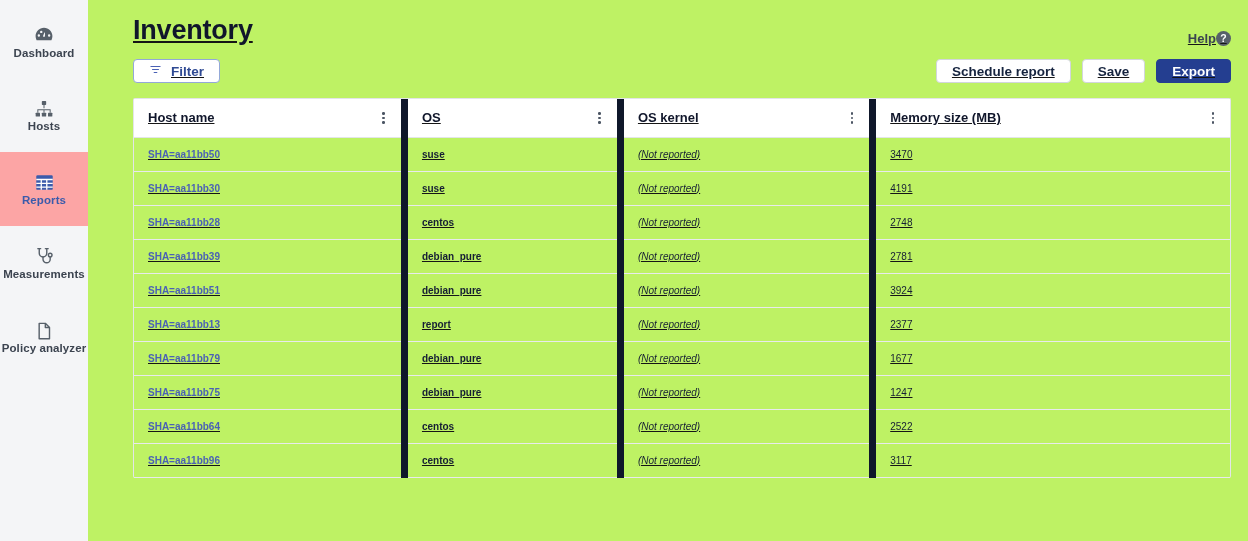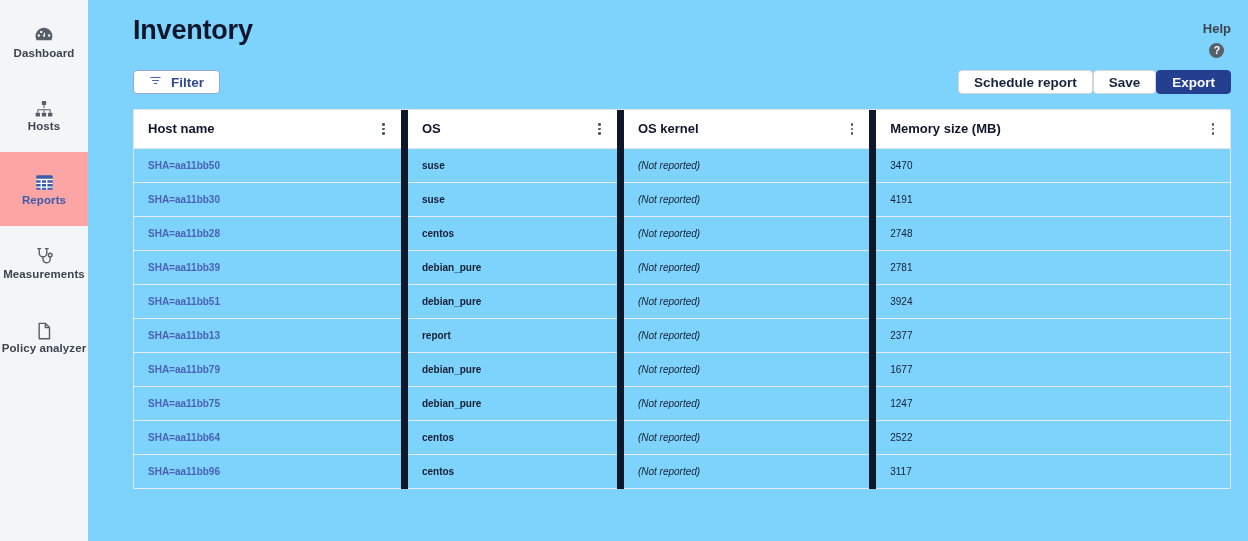--- a/index.html
+++ b/index.html
@@ -54,49 +54,48 @@
   }
   .nav-item.active {
     background: #fca5a5;
   }
   .nav-item.active .nav-icon { color: #3b5bab; }
   .nav-item.active .nav-label { color: #3b5bab; }
 
   
   .main {
     flex: 1 1 auto;
-    background: #7dd3fc;
+    background: #bef264;
     position: relative;
     padding: 0 17px 0 45px;
     box-sizing: border-box;
+    text-decoration: underline;
   }
   .topbar {
     display: flex;
     align-items: flex-start;
     justify-content: space-between;
     padding-top: 13px;
   }
   .page-title {
     font-size: 27px;
     font-weight: 700;
     color: #10162b;
     letter-spacing: -0.2px;
     margin: 0;
     line-height: 34px;
   }
   .help {
     display: flex;
     align-items: center;
-    gap: 7px;
-    margin-top: 8px;
+    margin-top: 18px;
     cursor: pointer;
     font-size: 13px;
     font-weight: 600;
     color: #3c4450;
-    flex-direction: column;
   }
   .help-badge {
     width: 15px; height: 15px;
     border-radius: 50%;
     background: #57606a;
     color: #ffffff;
     font-size: 10.5px;
     font-weight: 700;
     display: flex;
     align-items: center;
@@ -136,20 +135,21 @@
     color: #16243f;
   }
   .btn-primary {
     border: 1px solid #243e90;
     background: #243e90;
     color: #ffffff;
   }
   .right-actions {
     display: flex;
     align-items: center;
+    gap: 11px;
   }
 
   
   .table-wrap {
     margin-top: 15px;
     border: 1px solid #e3e5e8;
     border-bottom: none;
     border-radius: 2px;
   }
   table.inv {

